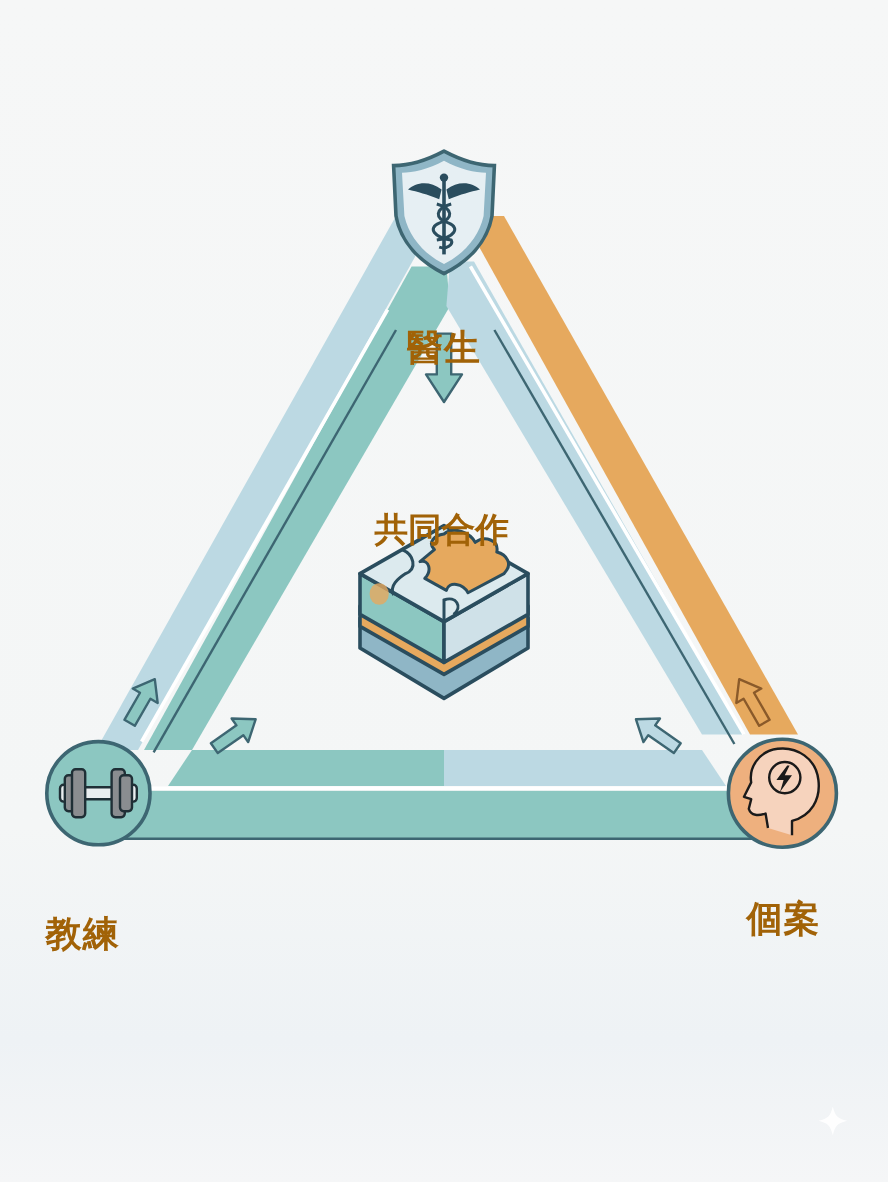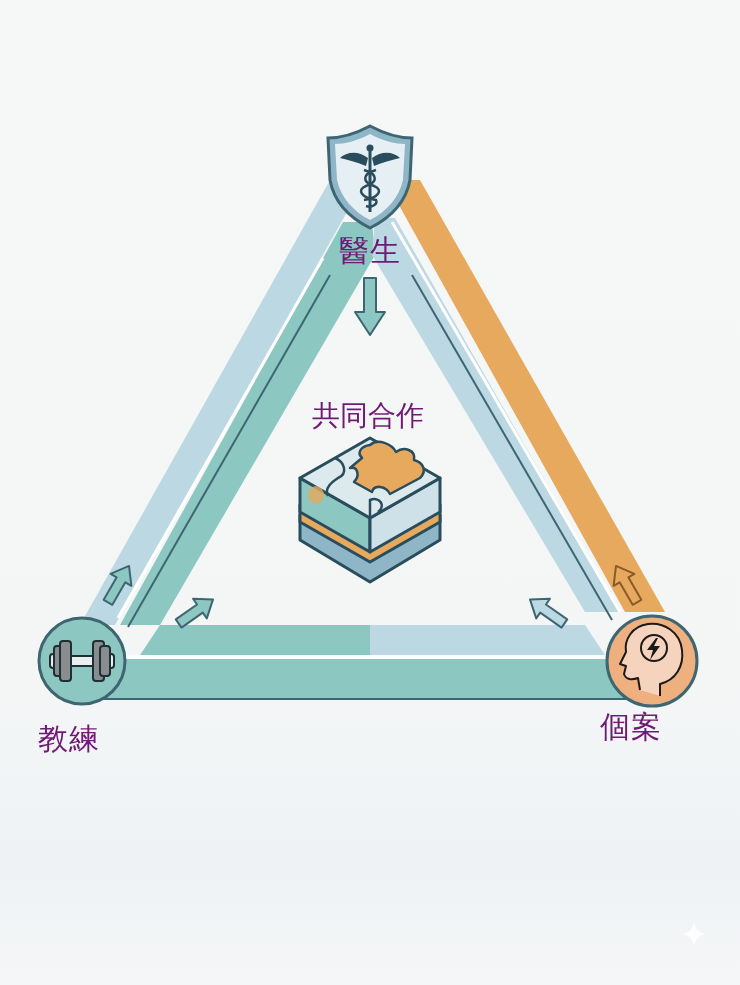--- a/index.html
+++ b/index.html
@@ -3,27 +3,27 @@
   <meta charset="utf-8">
   <style>
     html, body { margin: 0; padding: 0; }
     body {
       width: 740px; height: 985px; position: relative; overflow: hidden;
       background: linear-gradient(180deg, #f6f7f7 0%, #f4f6f6 70%, #eef2f5 88%, #f5f6f7 100%);
       font-family: "DejaVu Sans", "Liberation Sans", sans-serif;
     }
     .canvas { position: absolute; left: 0; top: 0; width: 740px; height: 985px; }
     .label {
-      position: absolute; font-weight: normal; color: #701a75;
-      font-size: 30px; line-height: 1; letter-spacing: 1px; white-space: nowrap;
+      position: absolute; font-weight: bold; color: #a16207;
+      font-size: 30px; line-height: 1; letter-spacing: 1px; white-space: nowrap; margin-top: 40px;
     }
     .label.doctor { left: 339px; top: 236px; }
-    .label.center { left: 312px; top: 402px; font-size: 28px; letter-spacing: 0; }
+    .label.center { left: 312px; top: 388px; font-size: 28px; letter-spacing: 0; }
     .label.coach  { left: 38px;  top: 724px; }
-    .label.client { left: 600px; top: 712px; }
+    .label.client { left: 622px; top: 712px; }
   </style>
 </head>
 <body>
 
 <svg class="canvas" viewBox="0 0 740 985" xmlns="http://www.w3.org/2000/svg">
 
   <g>
     <polygon points="80,625 330,180 365,180 115,625" fill="#bcd9e3"></polygon>
     <polygon points="120,625 343,222 372,222 375,255 160,625" fill="#8cc7c1"></polygon>
     <line x1="128" y1="627" x2="330" y2="275" stroke="#3d6672" stroke-width="2"></line>

